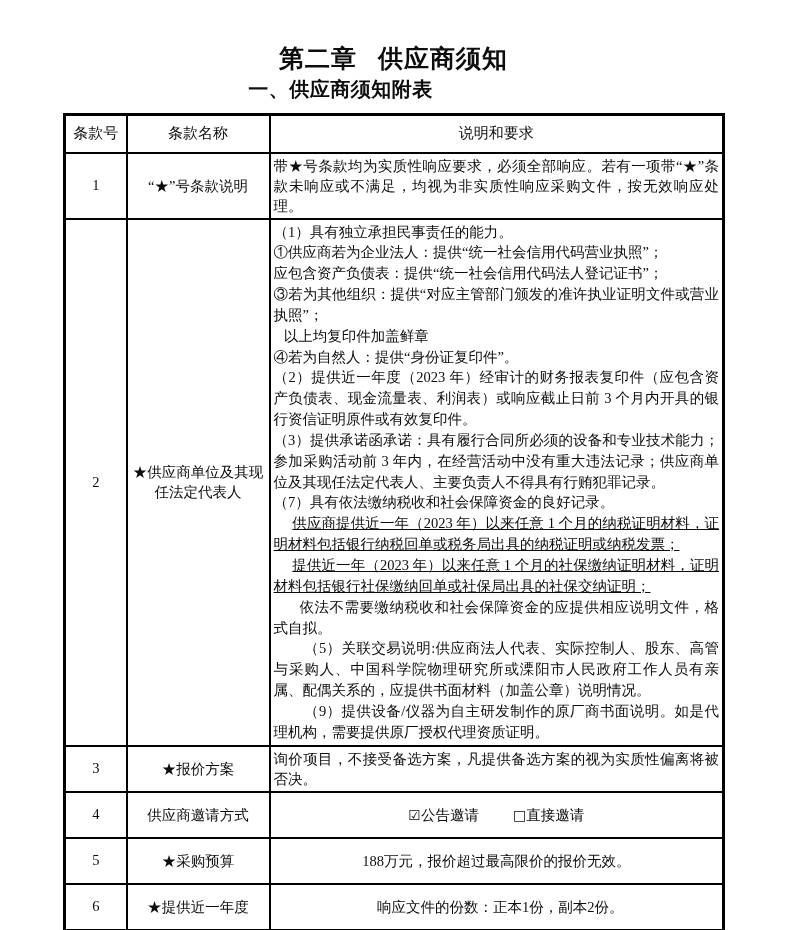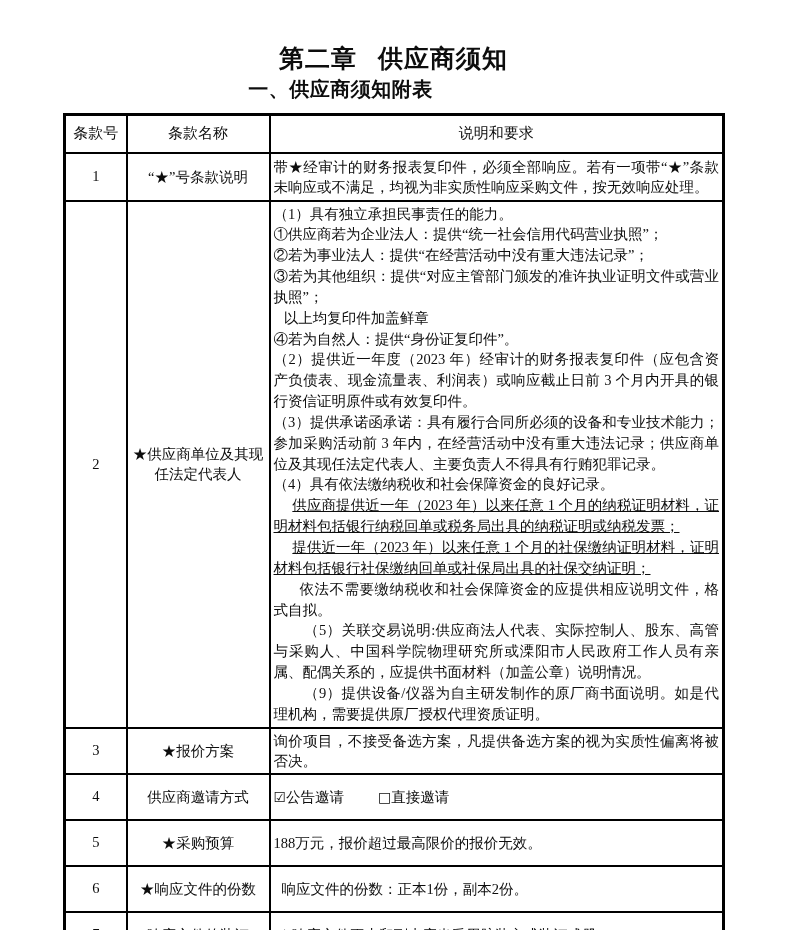--- a/index.html
+++ b/index.html
@@ -41,21 +41,21 @@
   .notice-table thead th {
     height: 38px;
     text-align: center;
     font-size: 15px;
   }
   col.c1 { width: 62px; }
   col.c2 { width: 143px; }
   col.c3 { width: 454px; }
   td.no-cell { text-align: center; }
   td.name-cell { text-align: center; padding: 12px 2px; line-height: 20px; }
-  td.desc-cell { text-align: left; padding: 2px 3px; line-height: 20px; }
+  td.desc-cell { text-align: center; padding: 2px 3px; line-height: 20px; }
   tr.r1 { height: 48px; }
   tr.r2 { height: 525px; }
   tr.r3 { height: 41px; }
   tr.r4 { height: 39px; }
   tr.r5 { height: 38px; }
   tr.r6 { height: 39px; }
   tr.r7 { height: 32px; }
   td.desc-long {
     vertical-align: top;
     line-height: 20.85px;
@@ -89,36 +89,36 @@
     <tr>
       <th>条款号</th>
       <th>条款名称</th>
       <th>说明和要求</th>
     </tr>
   </thead>
   <tbody>
     <tr class="r1">
       <td class="no-cell">1</td>
       <td class="name-cell">“★”号条款说明</td>
-      <td class="desc-cell desc-justify">带★经审计的财务报表复印件，必须全部响应。若有一项带“★”条款未响应或不满足，均视为非实质性响应采购文件，按无效响应处理。</td>
+      <td class="desc-cell desc-justify">带★号条款均为实质性响应要求，必须全部响应。若有一项带“★”条款未响应或不满足，均视为非实质性响应采购文件，按无效响应处理。</td>
     </tr>
 
     <tr class="r2">
       <td class="no-cell">2</td>
       <td class="name-cell">★供应商单位及其现任法定代表人</td>
       <td class="desc-cell desc-long">
         <p>（1）具有独立承担民事责任的能力。</p>
         <p>①供应商若为企业法人：提供“统一社会信用代码营业执照”；</p>
-        <p>②若为事业法人：提供“在经营活动中没有重大违法记录”；</p>
+        <p>应包含资产负债表：提供“统一社会信用代码法人登记证书”；</p>
         <p>③若为其他组织：提供“对应主管部门颁发的准许执业证明文件或营业执照”；</p>
         <p class="ind-s">以上均复印件加盖鲜章</p>
         <p>④若为自然人：提供“身份证复印件”。</p>
         <p>（2）提供近一年度（2023 年）经审计的财务报表复印件（应包含资产负债表、现金流量表、利润表）或响应截止日前 3 个月内开具的银行资信证明原件或有效复印件。</p>
         <p>（3）提供承诺函承诺：具有履行合同所必须的设备和专业技术能力；参加采购活动前 3 年内，在经营活动中没有重大违法记录；供应商单位及其现任法定代表人、主要负责人不得具有行贿犯罪记录。</p>
-        <p>（4）具有依法缴纳税收和社会保障资金的良好记录。</p>
+        <p>（7）具有依法缴纳税收和社会保障资金的良好记录。</p>
         <p class="ind-m">供应商提供近一年（2023 年）以来任意 1 个月的纳税证明材料，证明材料包括银行纳税回单或税务局出具的纳税证明或纳税发票；</p>
         <p class="ind-m">提供近一年（2023 年）以来任意 1 个月的社保缴纳证明材料，证明材料包括银行社保缴纳回单或社保局出具的社保交纳证明；</p>
         <p class="ind-l">依法不需要缴纳税收和社会保障资金的应提供相应说明文件，格式自拟。</p>
         <p class="ind-x">（5）关联交易说明:供应商法人代表、实际控制人、股东、高管与采购人、中国科学院物理研究所或溧阳市人民政府工作人员有亲属、配偶关系的，应提供书面材料（加盖公章）说明情况。</p>
         <p class="ind-x">（9）提供设备/仪器为自主研发制作的原厂商书面说明。如是代理机构，需要提供原厂授权代理资质证明。</p>
       </td>
     </tr>
 
     <tr class="r3">
       <td class="no-cell">3</td>
@@ -135,21 +135,21 @@
     </tr>
 
     <tr class="r5">
       <td class="no-cell">5</td>
       <td class="name-cell">★采购预算</td>
       <td class="desc-cell">188万元，报价超过最高限价的报价无效。</td>
     </tr>
 
     <tr class="r6">
       <td class="no-cell">6</td>
-      <td class="name-cell">★响应文件的份数</td>
+      <td class="name-cell">★提供近一年度</td>
       <td class="desc-cell pad10">响应文件的份数：正本1份，副本2份。</td>
     </tr>
 
     <tr class="r7">
       <td class="no-cell">7</td>
       <td class="name-cell">响应文件的装订</td>
       <td class="desc-cell pad6">★响应文件正本和副本应当采用胶装方式装订成册。</td>
     </tr>
   </tbody>
 </table>

